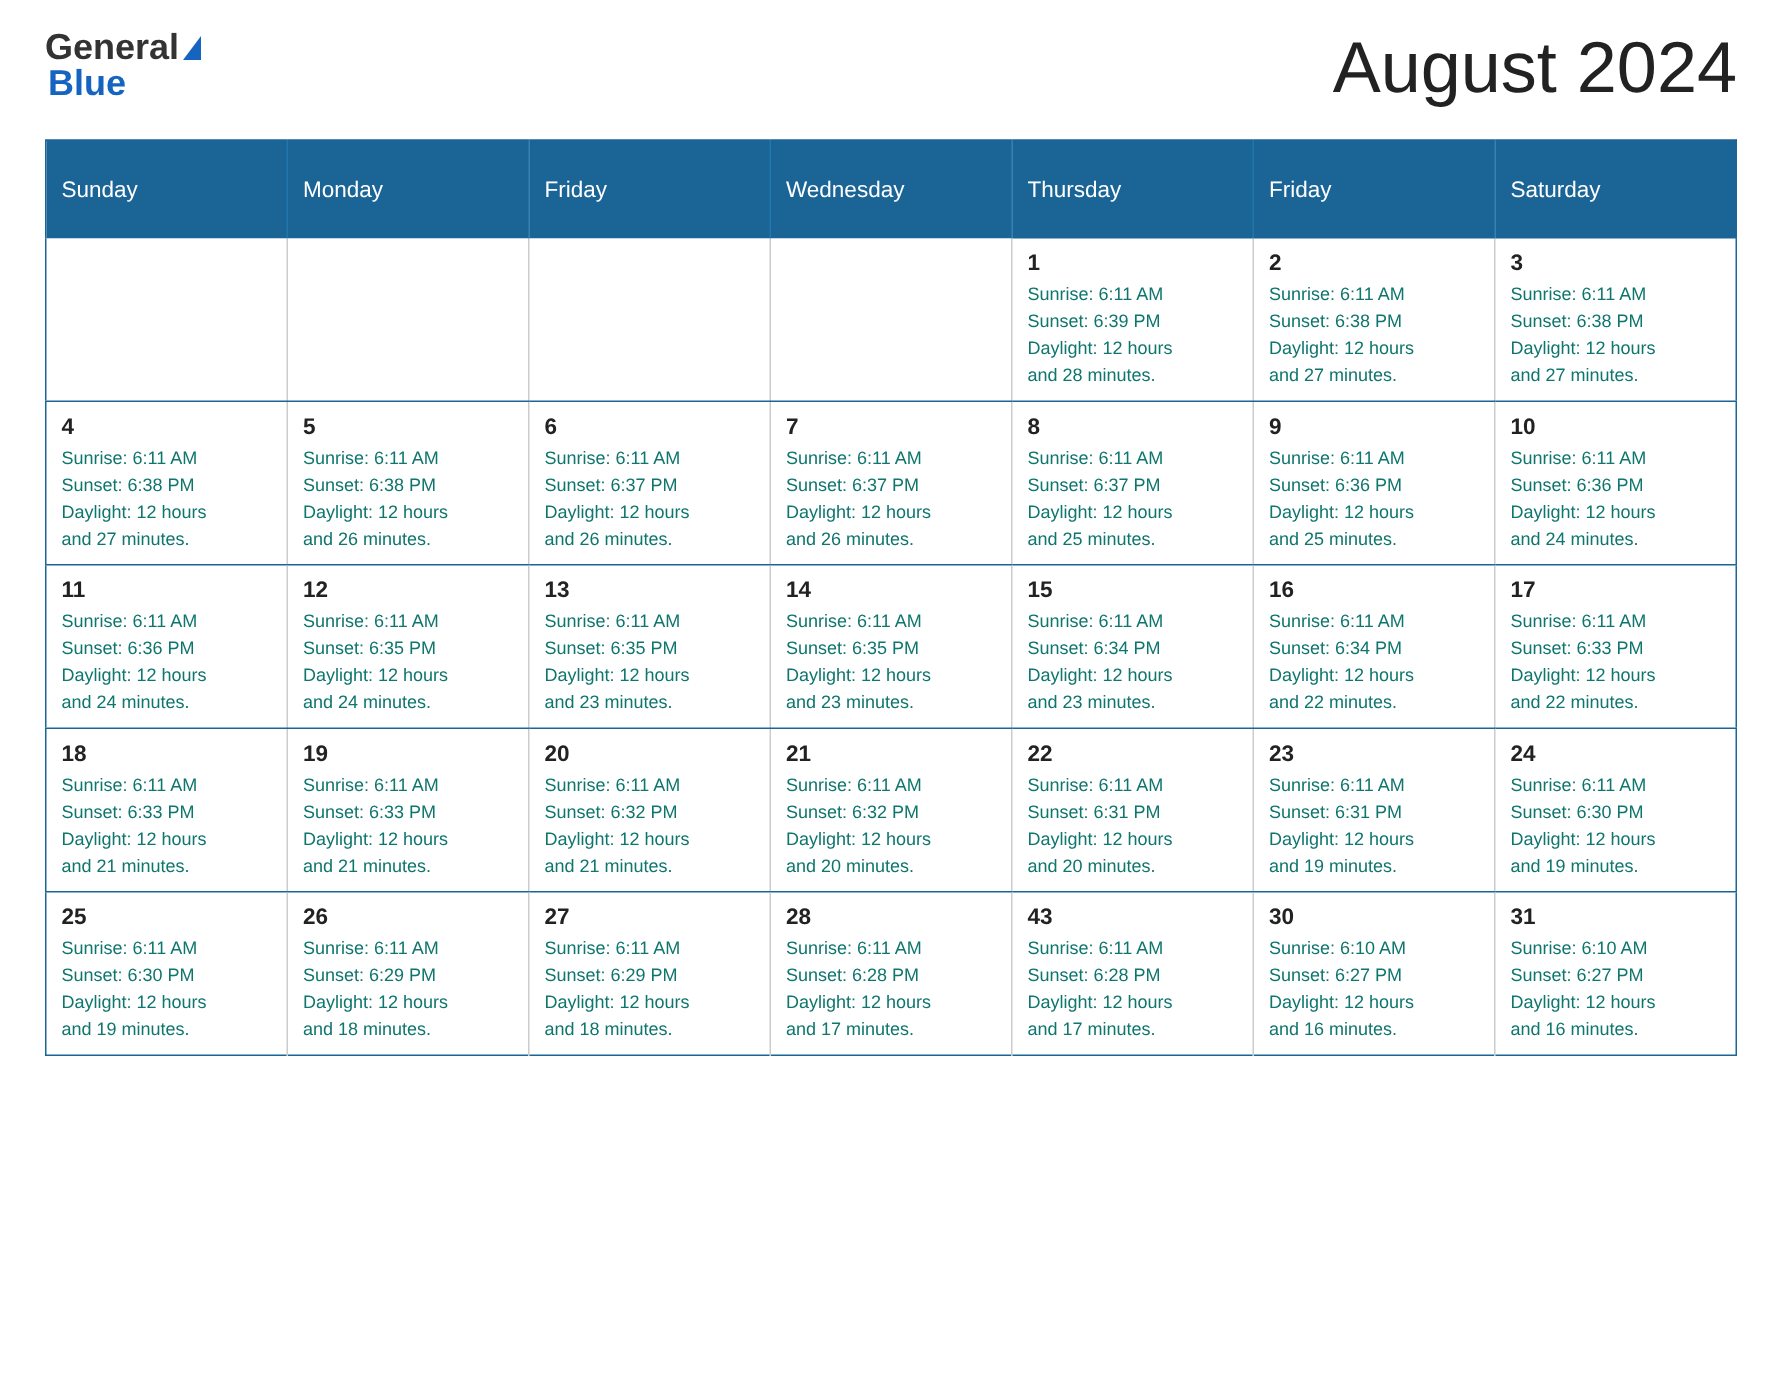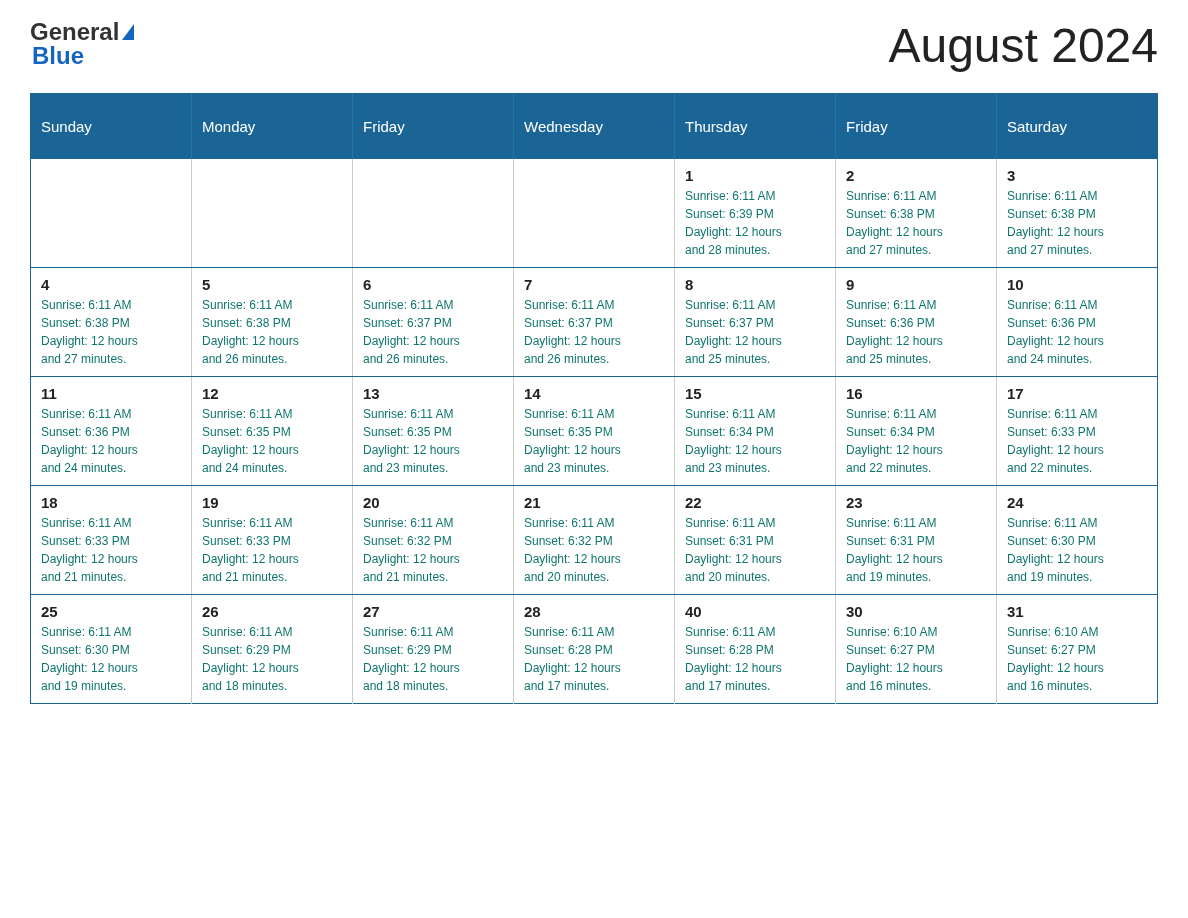--- a/index.html
+++ b/index.html
@@ -315,21 +315,21 @@
 and 18 minutes.</div>
         </td>
         <td>
           <span class="day-number">28</span>
           <div class="day-info" style="white-space: pre-line;">Sunrise: 6:11 AM
 Sunset: 6:28 PM
 Daylight: 12 hours
 and 17 minutes.</div>
         </td>
         <td>
-          <span class="day-number">40</span>
+          <span class="day-number">43</span>
           <div class="day-info" style="white-space: pre-line;">Sunrise: 6:11 AM
 Sunset: 6:28 PM
 Daylight: 12 hours
 and 17 minutes.</div>
         </td>
         <td>
           <span class="day-number">30</span>
           <div class="day-info" style="white-space: pre-line;">Sunrise: 6:10 AM
 Sunset: 6:27 PM
 Daylight: 12 hours

